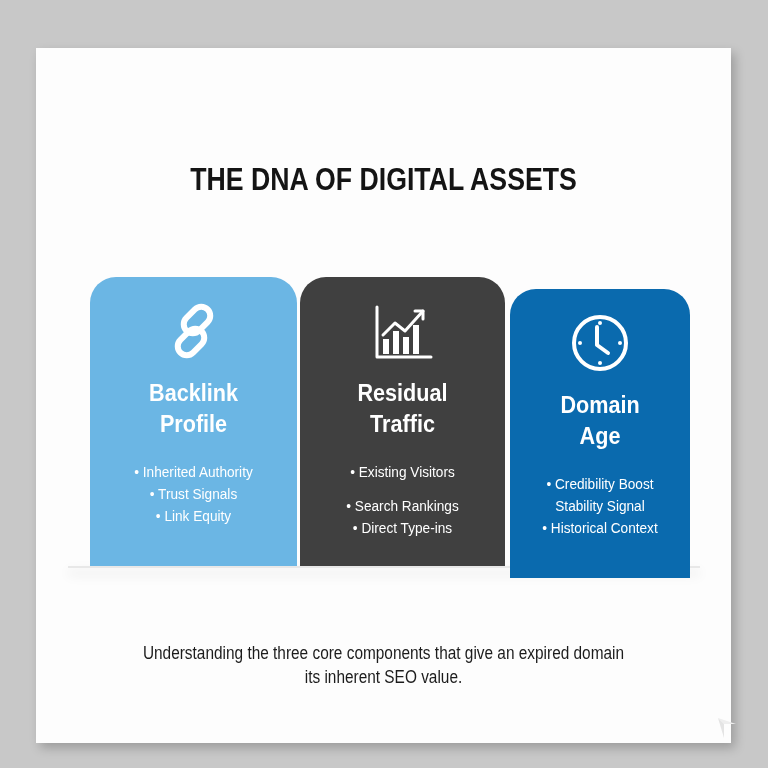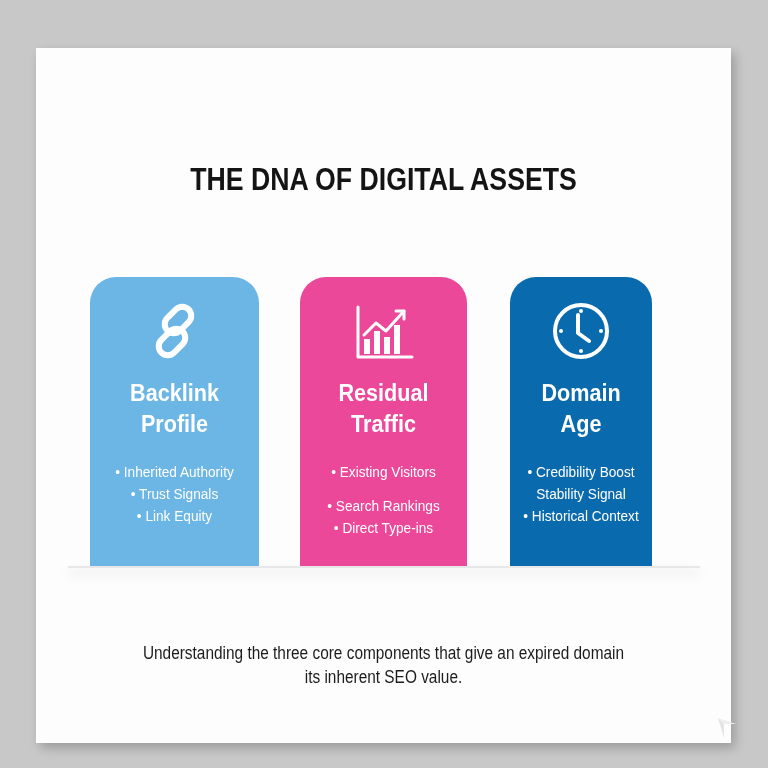--- a/index.html
+++ b/index.html
@@ -36,24 +36,25 @@
       box-shadow: 0 6px 12px rgba(0,0,0,0.18);
     }
     .card {
       position: absolute;
       top: 229px;
       width: 169px; height: 289px;
       border-radius: 26px 26px 0 0;
       color: #ffffff;
       text-align: center;
       z-index: 2;
+      padding-left: 38px;
     }
     .card.c1 { left: 54px; background: #6bb6e4; }
-    .card.c2 { left: 264px; background: #ec4899; width: 167px; }
-    .card.c3 { left: 474px; background: #0a6aae; width: 142px; }
+    .card.c2 { left: 264px; background: #404040; width: 167px; }
+    .card.c3 { left: 474px; background: #0a6aae; width: 142px; margin-top: 12px; }
     .card .icon {
       position: absolute;
       left: 50%; top: 22px;
       transform: translateX(-50%);
       width: 64px; height: 64px;
     }
     .card .heading {
       position: absolute;
       left: 0; right: 0; top: 100px;
       font-size: 24px;

